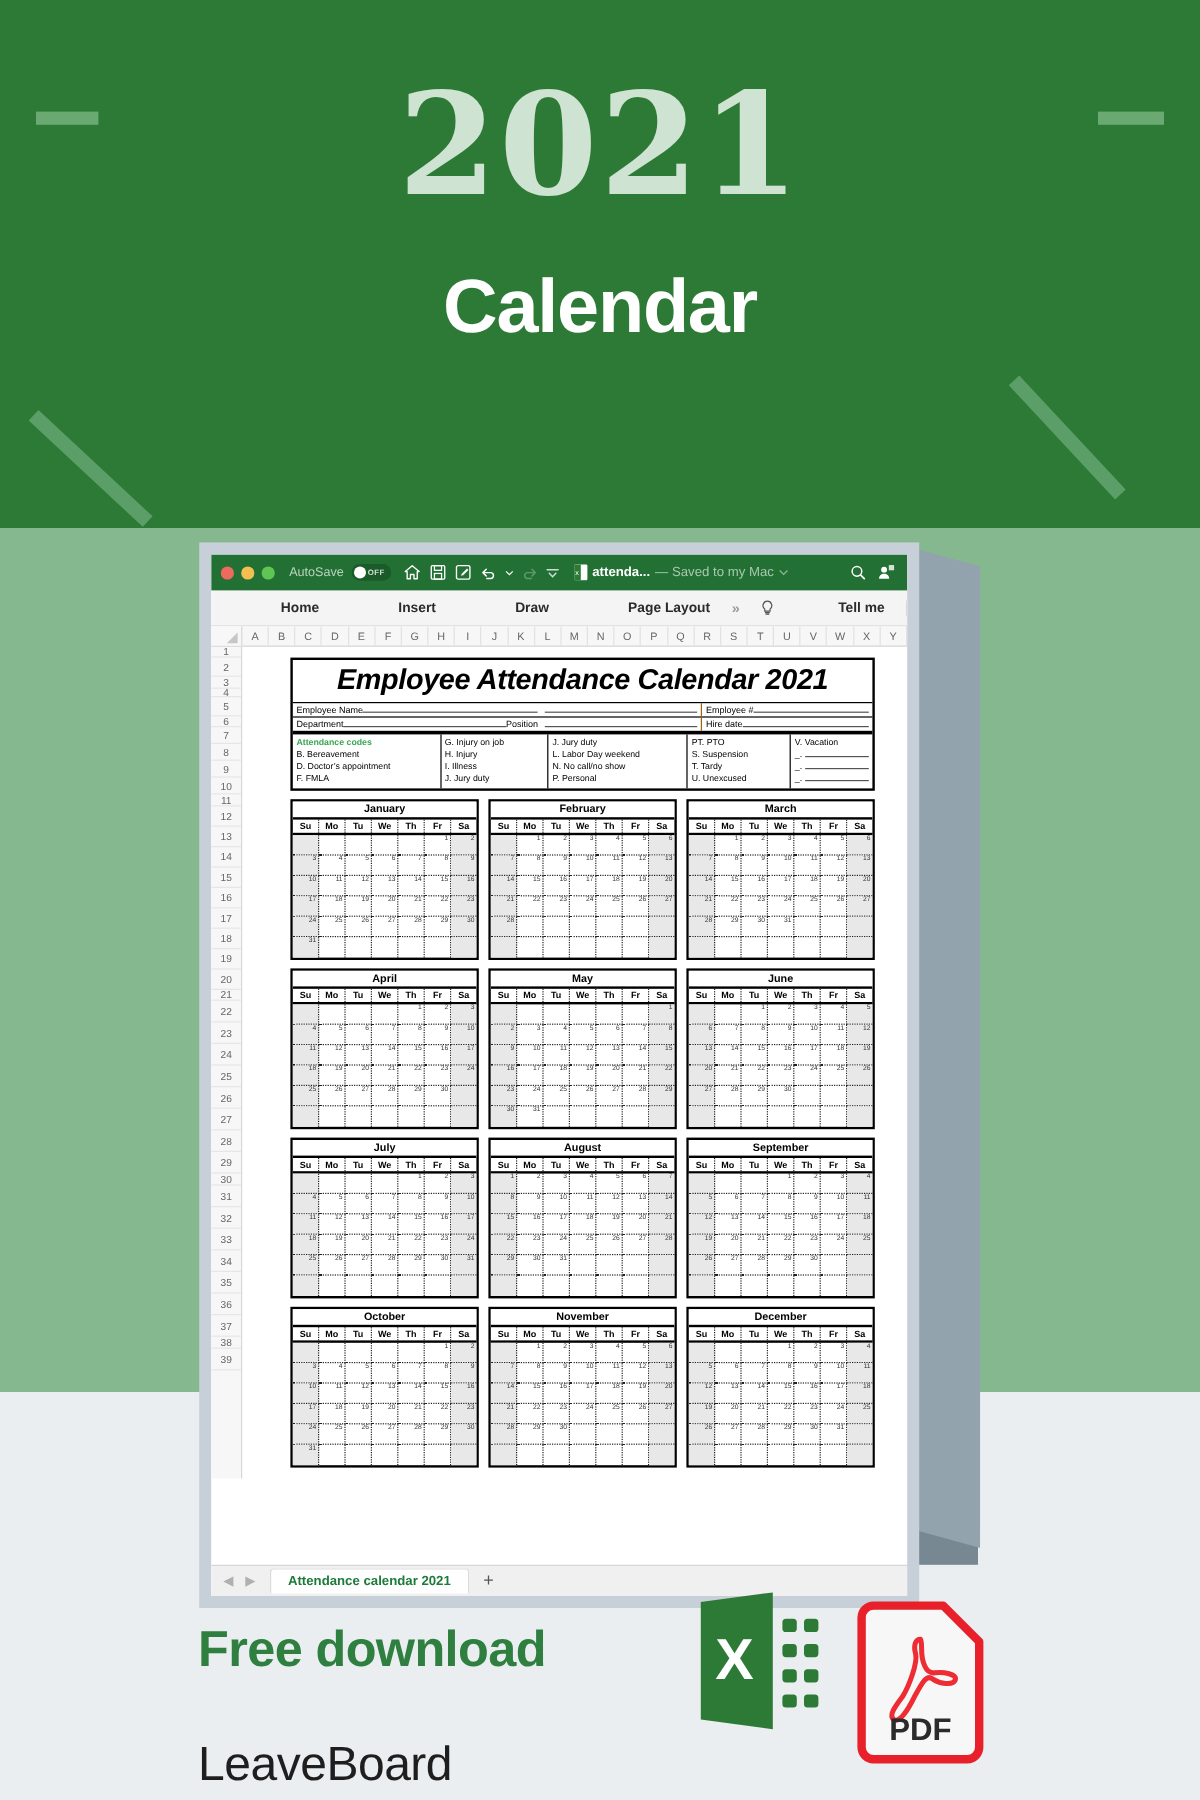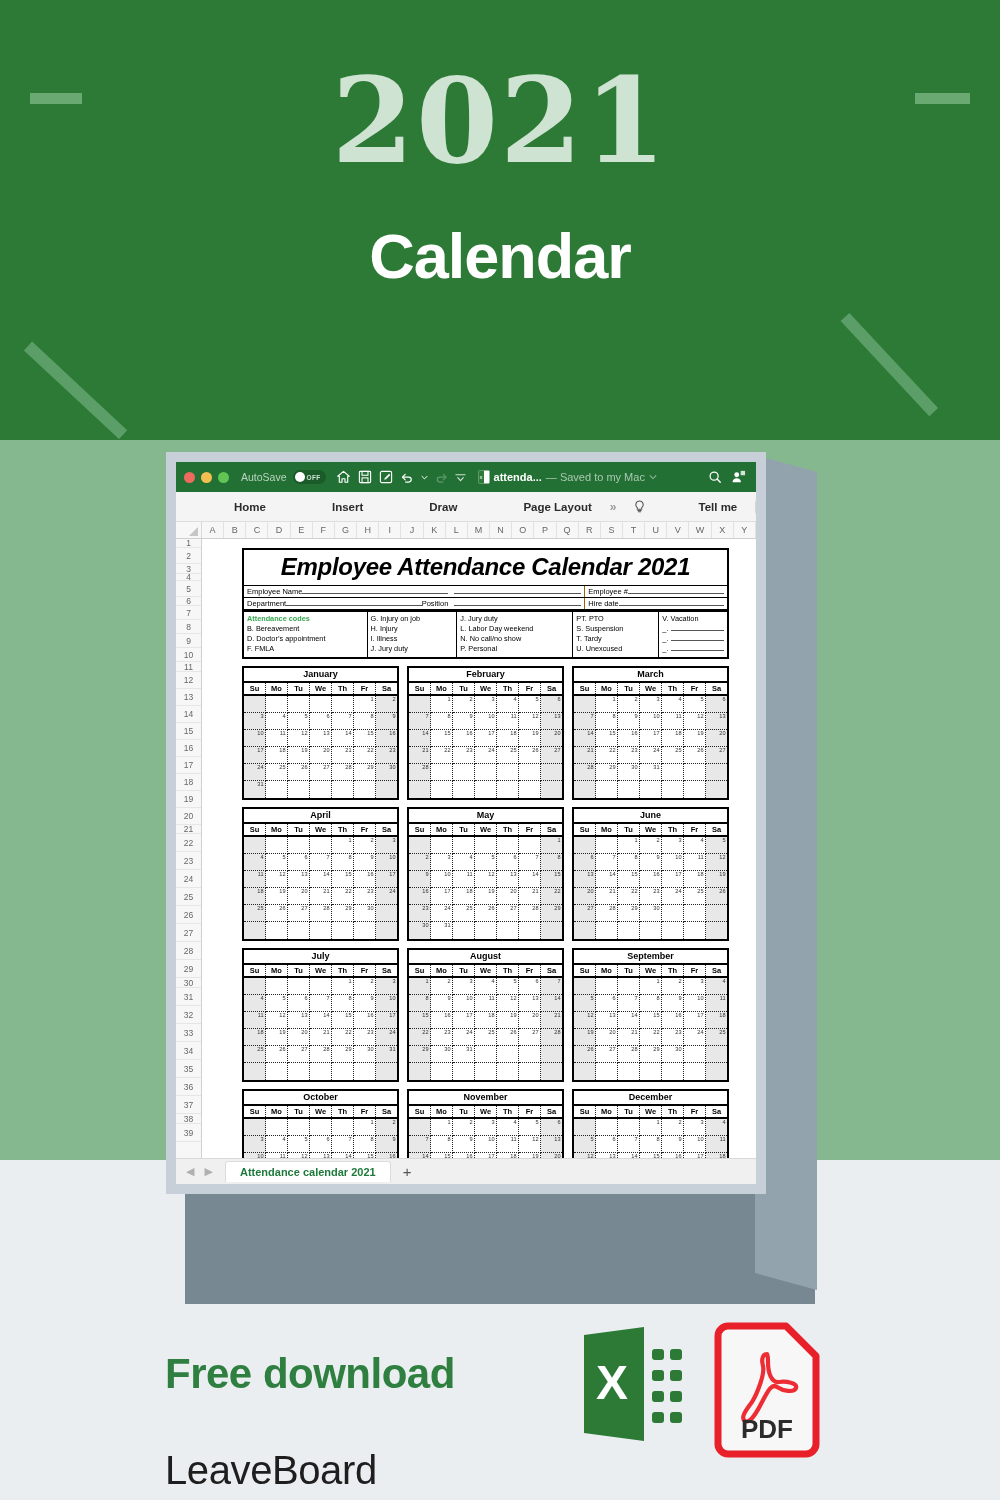--- a/index.html
+++ b/index.html
@@ -53,21 +53,21 @@
   .win-shadow {
     position: absolute; left: 185px; top: 472px; width: 630px; height: 832px;
     background: #778893;
   }
   .win-shadow-side {
     position: absolute; left: 755px; top: 455px; width: 62px; height: 835px;
     background: #93a3ae;
     clip-path: polygon(0 0, 100% 17px, 100% 100%, 0 calc(100% - 17px));
   }
   .win-frame {
-    position: absolute; left: 166px; top: 452px; width: 600px; height: 742px;
+    position: absolute; left: 166px; top: 452px; width: 600px; height: 888px;
     background: #c7cfd8; padding: 10px;
   }
   .win {
     position: relative; width: 100%; height: 100%;
     background: #ffffff; overflow: hidden;
   }
 
   
   .titlebar {
     position: relative; height: 30px; background: #237034;
@@ -205,21 +205,21 @@
   }
   .addsheet { color: #555; font-size: 15px; padding: 0 10px; }
 
   
   .footer { position: absolute; left: 0; top: 1315px; width: 1000px; height: 185px; }
   .free {
     position: absolute; left: 165px; top: 35px;
     font-size: 42px; font-weight: 700; color: #2f8040; letter-spacing: -.5px;
   }
   .xls-icon { position: absolute; left: 582px; top: 10px; }
-  .pdf-icon { position: absolute; left: 712px; top: 5px; }
+  .pdf-icon { position: absolute; left: 712px; top: 17px; }
   .brand {
     position: absolute; left: 165px; top: 133px;
     font-size: 40px; color: #1e1e1e; font-weight: 400; letter-spacing: -.4px;
   }
 </style>
 </head>
 <body>
 
 <div id="page">
 

